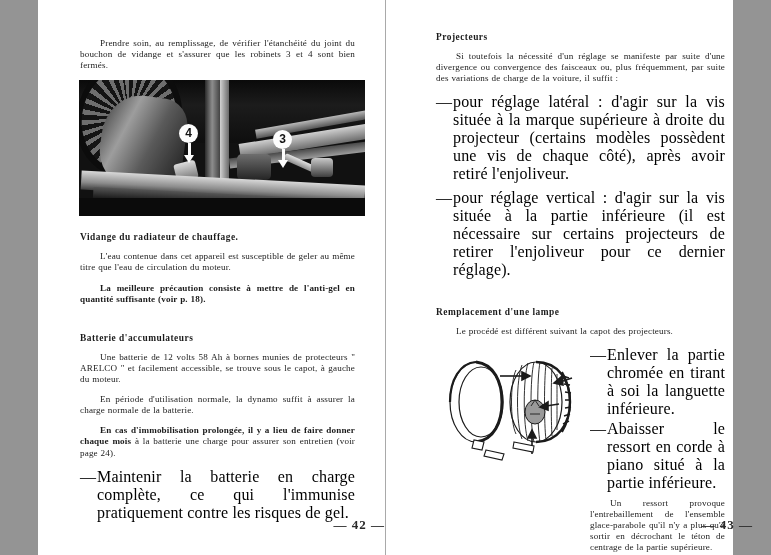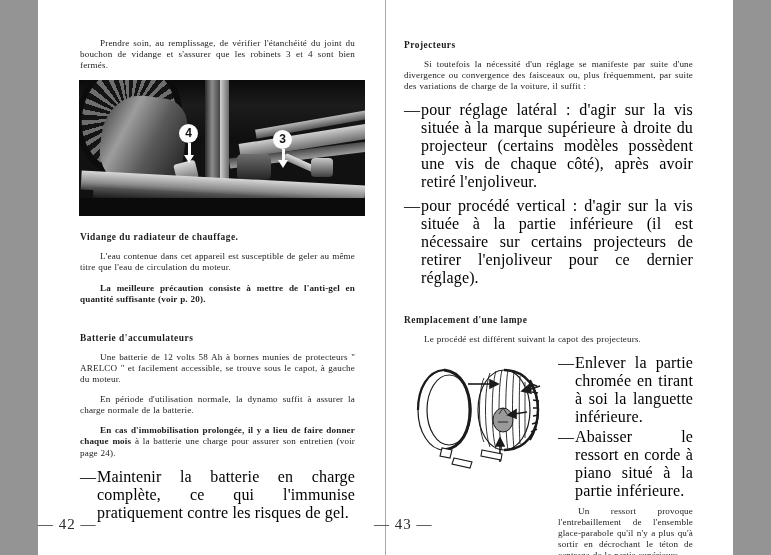--- a/index.html
+++ b/index.html
@@ -29,21 +29,21 @@
     height: 555px;
     background: #a9a9a9;
   }
   .page {
     position: absolute;
     top: 0;
     height: 555px;
     box-sizing: border-box;
   }
   .page-left  { left: 0px;   width: 347px; padding: 38px 30px 0 42px; }
-  .page-right { left: 336px; width: 347px; padding: 40px 28px 0 30px; }
+  .page-right { left: 368px; width: 347px; padding: 32px 28px 0 30px; }
 
   p, h3, li, div.txt {
     margin: 0;
     color: #1b1b1b;
     font-size: 9.1px;
     line-height: 11.1px;
     text-align: justify;
     -webkit-hyphens: none;
     hyphens: none;
   }
@@ -201,24 +201,25 @@
     margin: 4px 8px 2px 0;
   }
   .lamp-svg { display: block; }
   .wrapblock { overflow: hidden; }
 
   .pagenum {
     position: absolute;
     left: 0;
     bottom: 22px;
     width: 100%;
-    text-align: left;
-    font-size: 15px;
+    text-align: right;
+    font-size: 13px;
     color: #2a2a2a;
     letter-spacing: 1px;
+    font-weight: bold;
   }
 </style>
 </head>
 <body>
 
 <div class="scan">
 
   <div class="spine"></div>
 
   <div class="page page-left">
@@ -250,21 +251,21 @@
         <div class="callout" style="left:194px; top:50px;">3</div>
         <div class="arrow-stem" style="left:203px; top:69px; height:12px;"></div>
         <div class="arrow-head" style="left:199px; top:80px;"></div>
       </div>
     </div>
 
     <h3 class="head">Vidange du radiateur de chauffage.</h3>
 
     <p class="para">L'eau contenue dans cet appareil est susceptible de geler au même titre que l'eau de circulation du moteur.</p>
 
-    <p class="para bold">La meilleure précaution consiste à mettre de l'anti-gel en quantité suffisante (voir p. 20).</p>
+    <p class="para bold">La meilleure précaution consiste à mettre de l'anti-gel en quantité suffisante (voir p. 18).</p>
 
     <h3 class="head spaced">Batterie d'accumulateurs</h3>
 
     <p class="para">Une batterie de 12 volts 58 Ah à bornes munies de protecteurs " ARELCO " et facilement accessible, se trouve sous le capot, à gauche du moteur.</p>
 
     <p class="para">En période d'utilisation normale, la dynamo suffit à assurer la charge normale de la batterie.</p>
 
     <p class="para"><span class="bold">En cas d'immobilisation prolongée, il y a lieu de faire donner chaque mois</span><span> à la batterie une charge pour assurer son entretien (voir page 24).</span></p>
 
     <div class="dashitem">
@@ -280,21 +281,21 @@
     <h3 class="head">Projecteurs</h3>
 
 
     <p class="para">Si toutefois la nécessité d'un réglage se manifeste par suite d'une divergence ou convergence des faisceaux ou, plus fréquemment, par suite des variations de charge de la voiture, il suffit :</p>
 
     <div class="dashitem">
       <span class="dash">—</span><span class="lead">pour réglage latéral</span><span> : d'agir sur la vis située à la marque supérieure à droite du projecteur (certains modèles possèdent une vis de chaque côté), après avoir retiré l'enjoliveur.</span>
     </div>
 
     <div class="dashitem">
-      <span class="dash">—</span><span class="lead">pour procédé vertical</span><span> : d'agir sur la vis située à la partie inférieure (il est nécessaire sur certains projecteurs de retirer l'enjoliveur pour ce dernier réglage).</span>
+      <span class="dash">—</span><span class="lead">pour réglage vertical</span><span> : d'agir sur la vis située à la partie inférieure (il est nécessaire sur certains projecteurs de retirer l'enjoliveur pour ce dernier réglage).</span>
     </div>
 
     <h3 class="head spaced">Remplacement d'une lampe</h3>
 
     <p class="para tight">Le procédé est différent suivant la capot des projecteurs.</p>
 
 
     <div class="fig-float">
       <svg class="lamp-svg" width="146" height="116" viewBox="0 0 146 116">
         <g fill="none" stroke="#1b1b1b" stroke-width="1.2">

